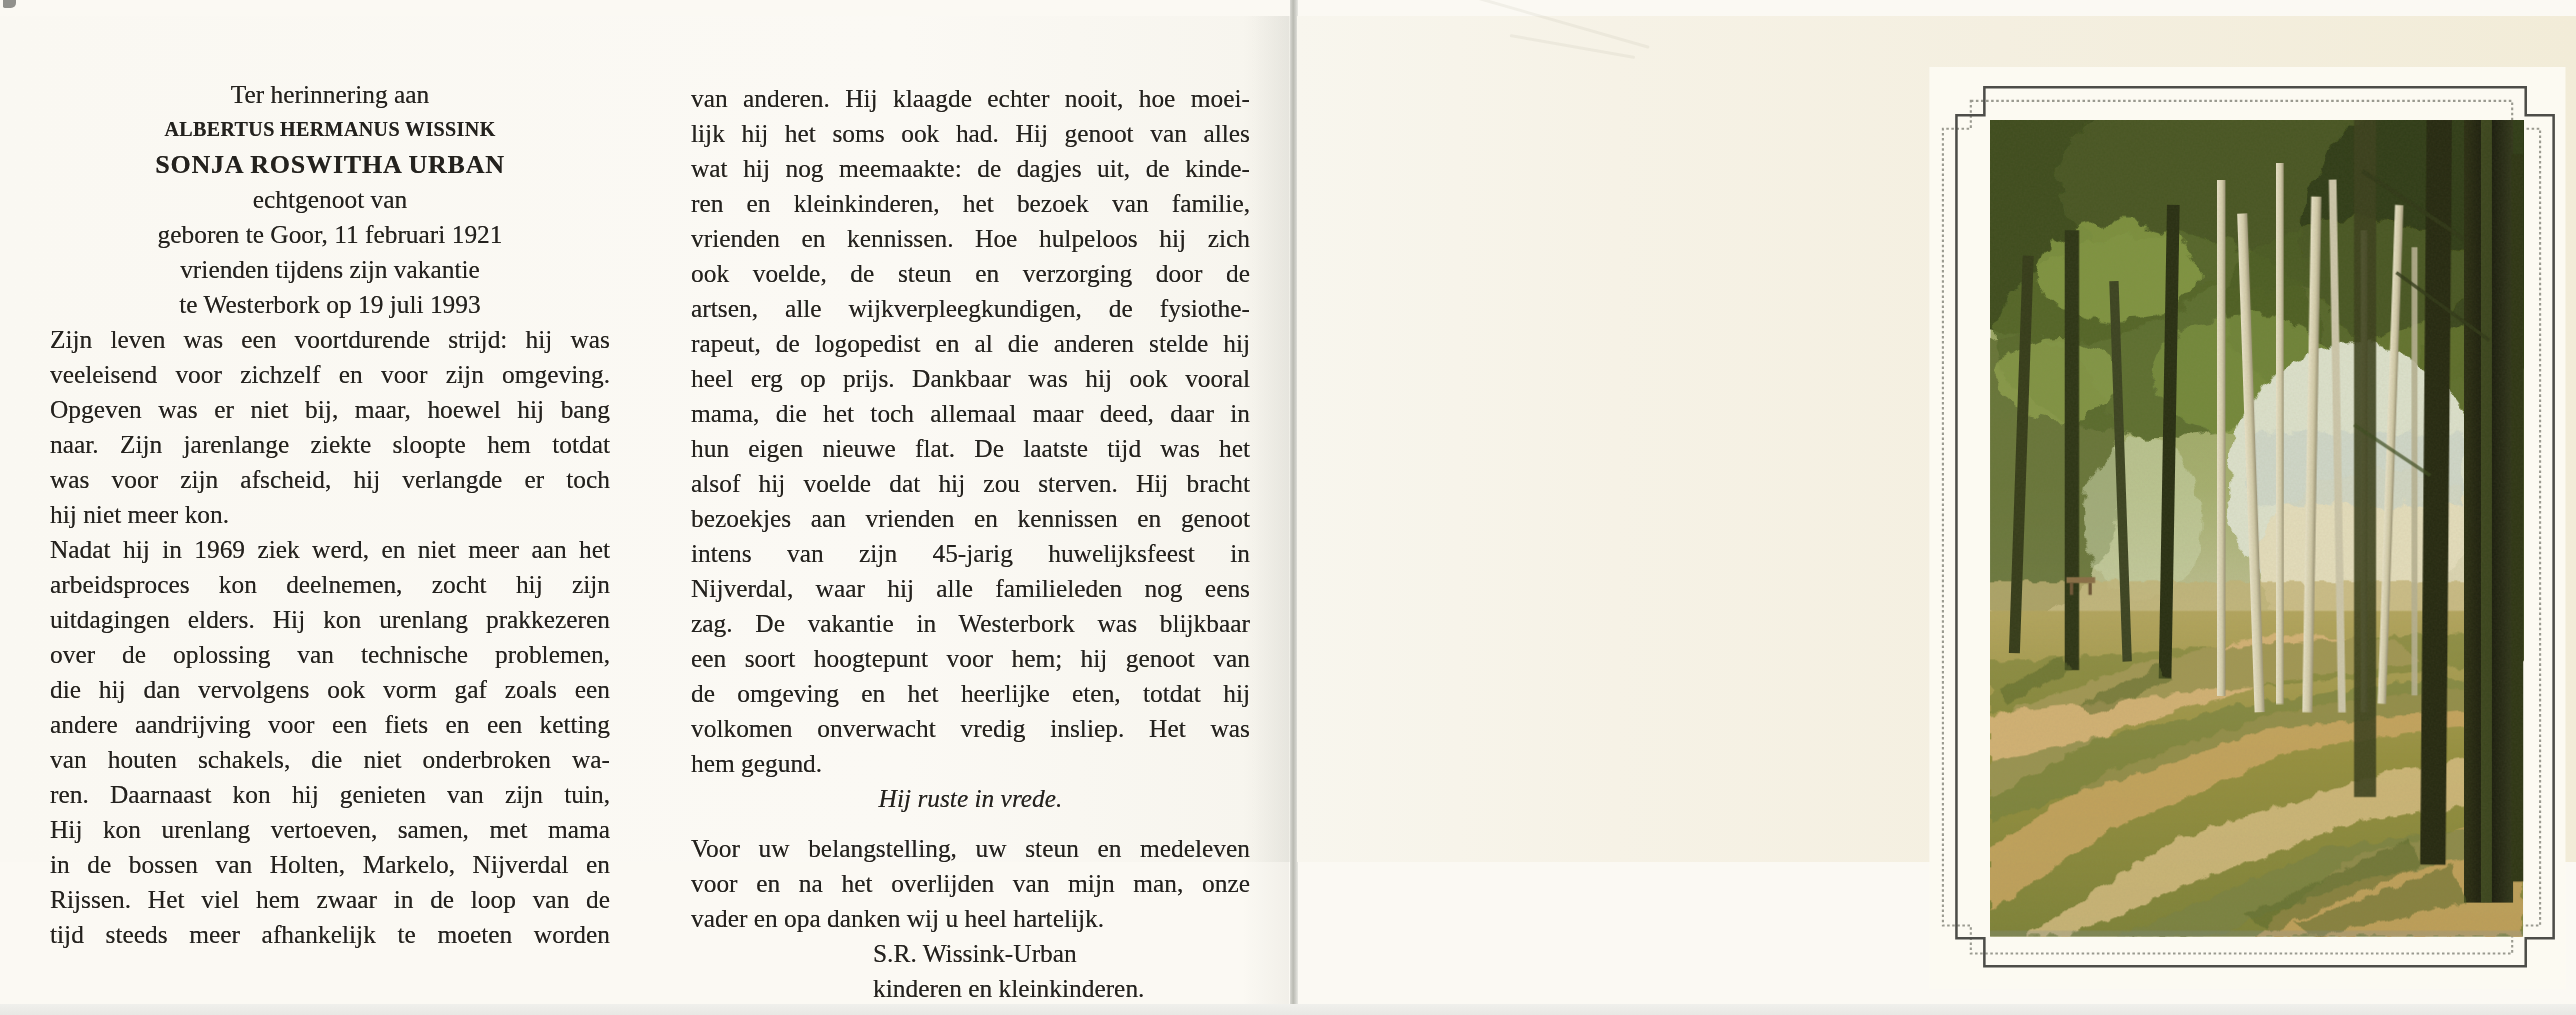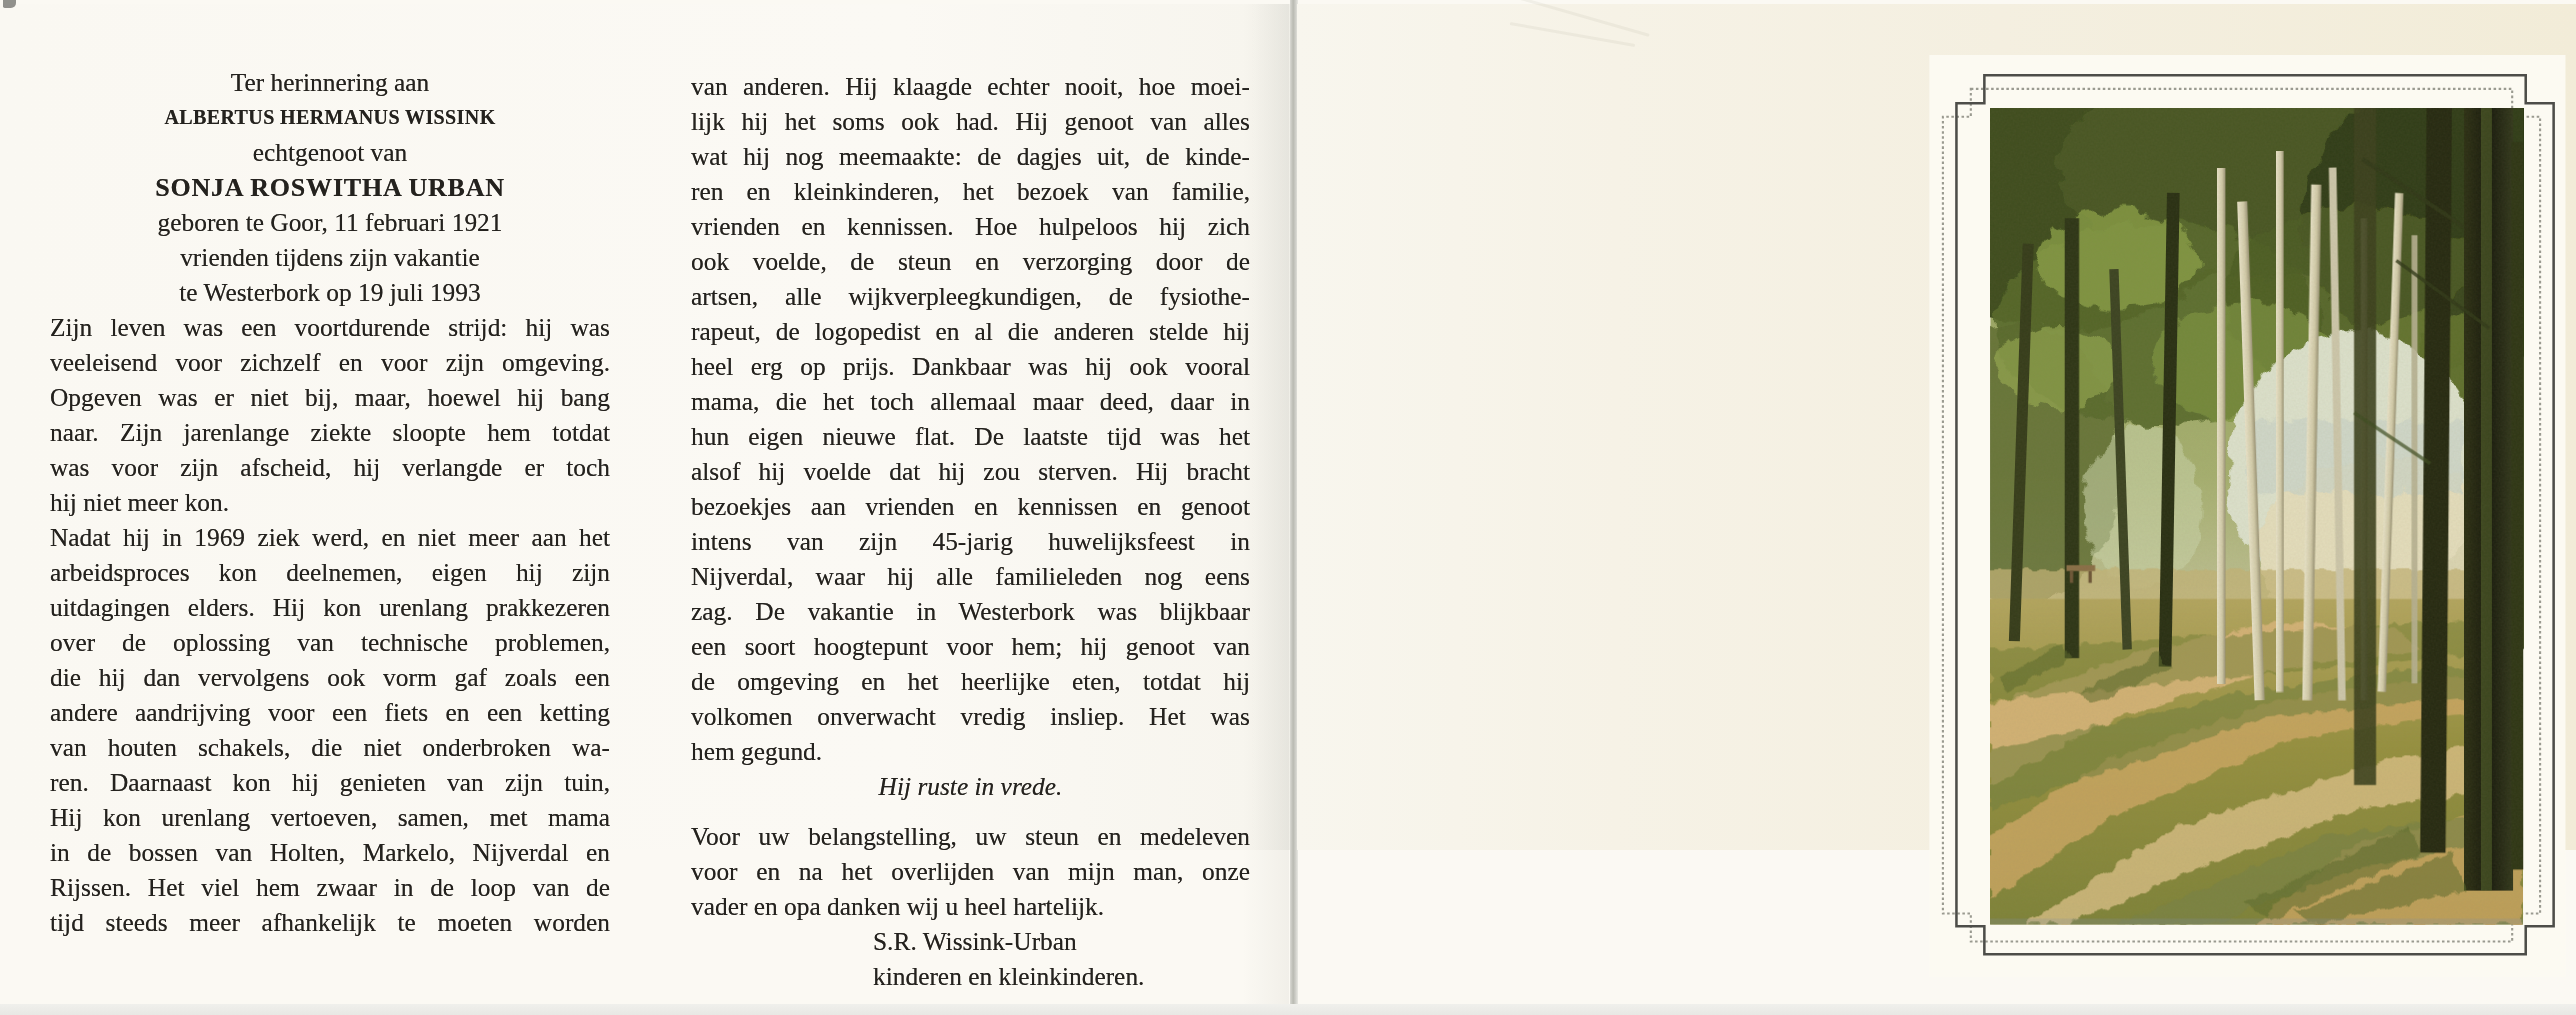--- a/index.html
+++ b/index.html
@@ -2,21 +2,21 @@
 <html style="font-size:13.5px"><head>
 <meta charset="utf-8">
 <style>
   html,body{margin:0;padding:0;}
   body{
     width:2576px;height:1016px;position:relative;overflow:hidden;
     background:#fbf9f3;
     font-family:"Liberation Serif", serif;
   }
   .spread{position:absolute;inset:0;}
-  .page{position:absolute;top:4px;height:846px;}
+  .page{position:absolute;top:16px;height:846px;}
   .page-left{left:0;width:1290px;background:linear-gradient(90deg,#faf8f2 0%,#fbf9f4 70%,#f7f5ee 97%,#efeee7 100%);}
   .fold-edge{position:absolute;left:1290px;top:0;width:7.6px;height:1016px;
     background:linear-gradient(90deg,#d9d9d3 0%,#b9bab2 40%,#cfcfc9 70%,#e8e8e2 100%);}
   .page-right{left:1297px;width:1279px;background:linear-gradient(90deg,#f8f6ee 0%,#f6f2e6 25%,#f4efe0 55%,#f2ecd8 100%);}
 
   
   .textcol{position:absolute;color:#24221e;}
   .line{
     font-size:25.4px;line-height:35px;
     text-align:justify;text-align-last:justify;
@@ -46,34 +46,34 @@
 </style>
 </head>
 <body>
 
 <div class="spread">
 
   <div class="page page-left">
     <div class="textcol" style="left:50px;top:61px;width:560px;">
       <div class="line hc">Ter herinnering aan</div>
       <div class="line hc name1">ALBERTUS HERMANUS WISSINK</div>
+      <div class="line hc name2">SONJA ROSWITHA URBAN</div>
       <div class="line hc">echtgenoot van</div>
-      <div class="line hc name2">SONJA ROSWITHA URBAN</div>
       <div class="line hc">geboren te Goor, 11 februari 1921</div>
       <div class="line hc">vrienden tijdens zijn vakantie</div>
       <div class="line hc">te Westerbork op 19 juli 1993</div>
       <div>
           <div class="line">Zijn leven was een voortdurende strijd: hij was</div>
           <div class="line">veeleisend voor zichzelf en voor zijn omgeving.</div>
           <div class="line">Opgeven was er niet bij, maar, hoewel hij bang</div>
           <div class="line">naar. Zijn jarenlange ziekte sloopte hem totdat</div>
           <div class="line">was voor zijn afscheid, hij verlangde er toch</div>
           <div class="line rag">hij niet meer kon.</div>
           <div class="line">Nadat hij in 1969 ziek werd, en niet meer aan het</div>
-          <div class="line">arbeidsproces kon deelnemen, eigen hij zijn</div>
+          <div class="line">arbeidsproces kon deelnemen, zocht hij zijn</div>
           <div class="line">uitdagingen elders. Hij kon urenlang prakkezeren</div>
           <div class="line">over de oplossing van technische problemen,</div>
           <div class="line">die hij dan vervolgens ook vorm gaf zoals een</div>
           <div class="line">andere aandrijving voor een fiets en een ketting</div>
           <div class="line">van houten schakels, die niet onderbroken wa-</div>
           <div class="line">ren. Daarnaast kon hij genieten van zijn tuin,</div>
           <div class="line">Hij kon urenlang vertoeven, samen, met mama</div>
           <div class="line">in de bossen van Holten, Markelo, Nijverdal en</div>
           <div class="line">Rijssen. Het viel hem zwaar in de loop van de</div>
           <div class="line">tijd steeds meer afhankelijk te moeten worden</div>

